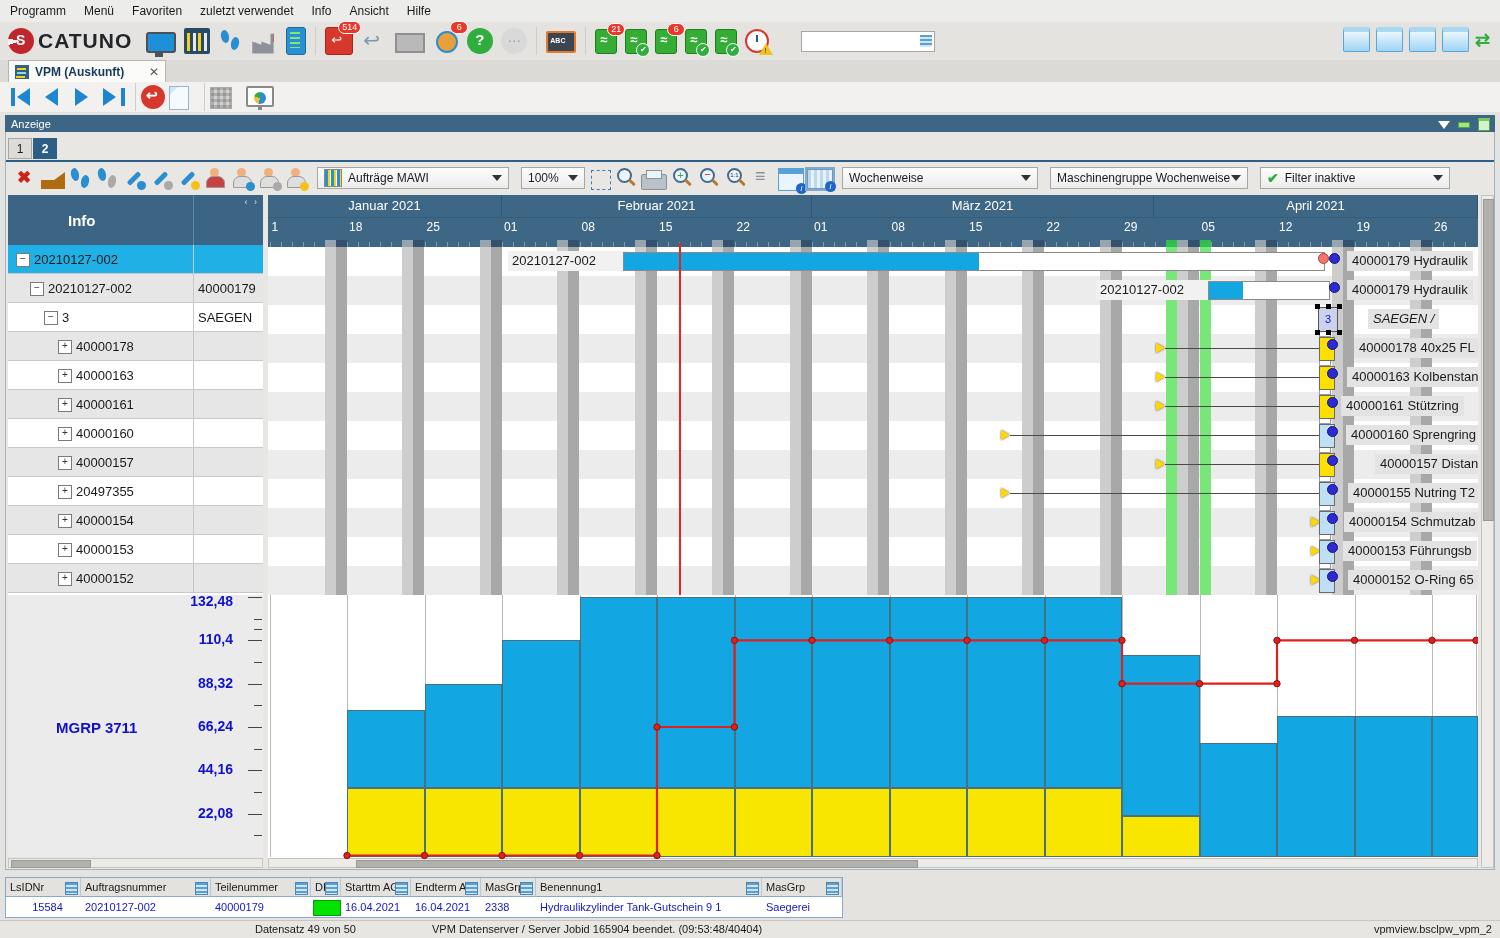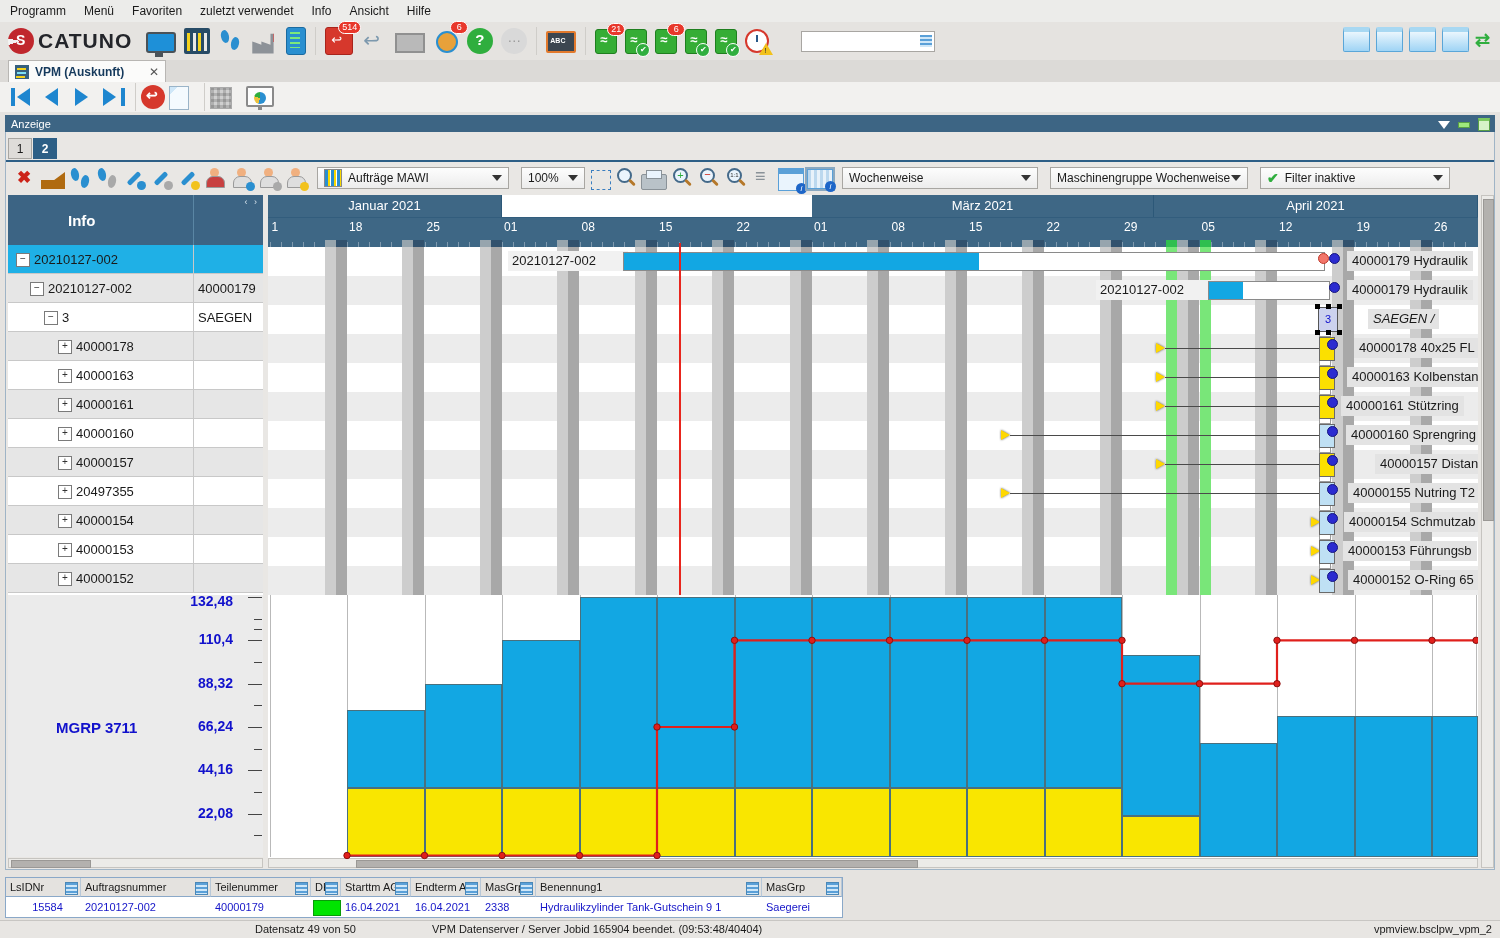--- a/index.html
+++ b/index.html
@@ -428,20 +428,21 @@
     <div class="tick" style="left: 240px; top: 45.34px; width: 14px;"></div>
     <div class="tick" style="left: 246px; top: 67.006px; width: 8px;"></div>
     <div class="yt" style="left: 145px; top: -2px;">132,48</div>
     <div class="tick" style="left: 240px; top: 2.008px; width: 14px;"></div>
     <div class="tick" style="left: 246px; top: 23.674px; width: 8px;"></div>
     <div class="tick" style="left: 246px; top: 34.4285px; width: 8px;"></div>
   </div>
 
 <div id="gantt" class="abs">
     <div class="mon" style="left: 0px; width: 234px;">Januar 2021</div>
+    <div class="mon" style="left: 234px; width: 310px;">Februar 2021</div>
     <div class="mon" style="left: 544px; width: 342px;">März 2021</div>
     <div class="mon" style="left: 886px; width: 324px;">April 2021</div>
     <div id="wkrow">
       <div class="wk" style="left: 3.5px;">1</div>
       <div class="dtick" style="left: 1.5px;"></div>
       <div class="dtick" style="left: 12.57px;"></div>
       <div class="dtick" style="left: 23.64px;"></div>
       <div class="dtick" style="left: 34.71px;"></div>
       <div class="dtick" style="left: 45.78px;"></div>
       <div class="wkend-t" style="left: 56.85px; width: 11px; background: rgb(151, 165, 174);"></div>

